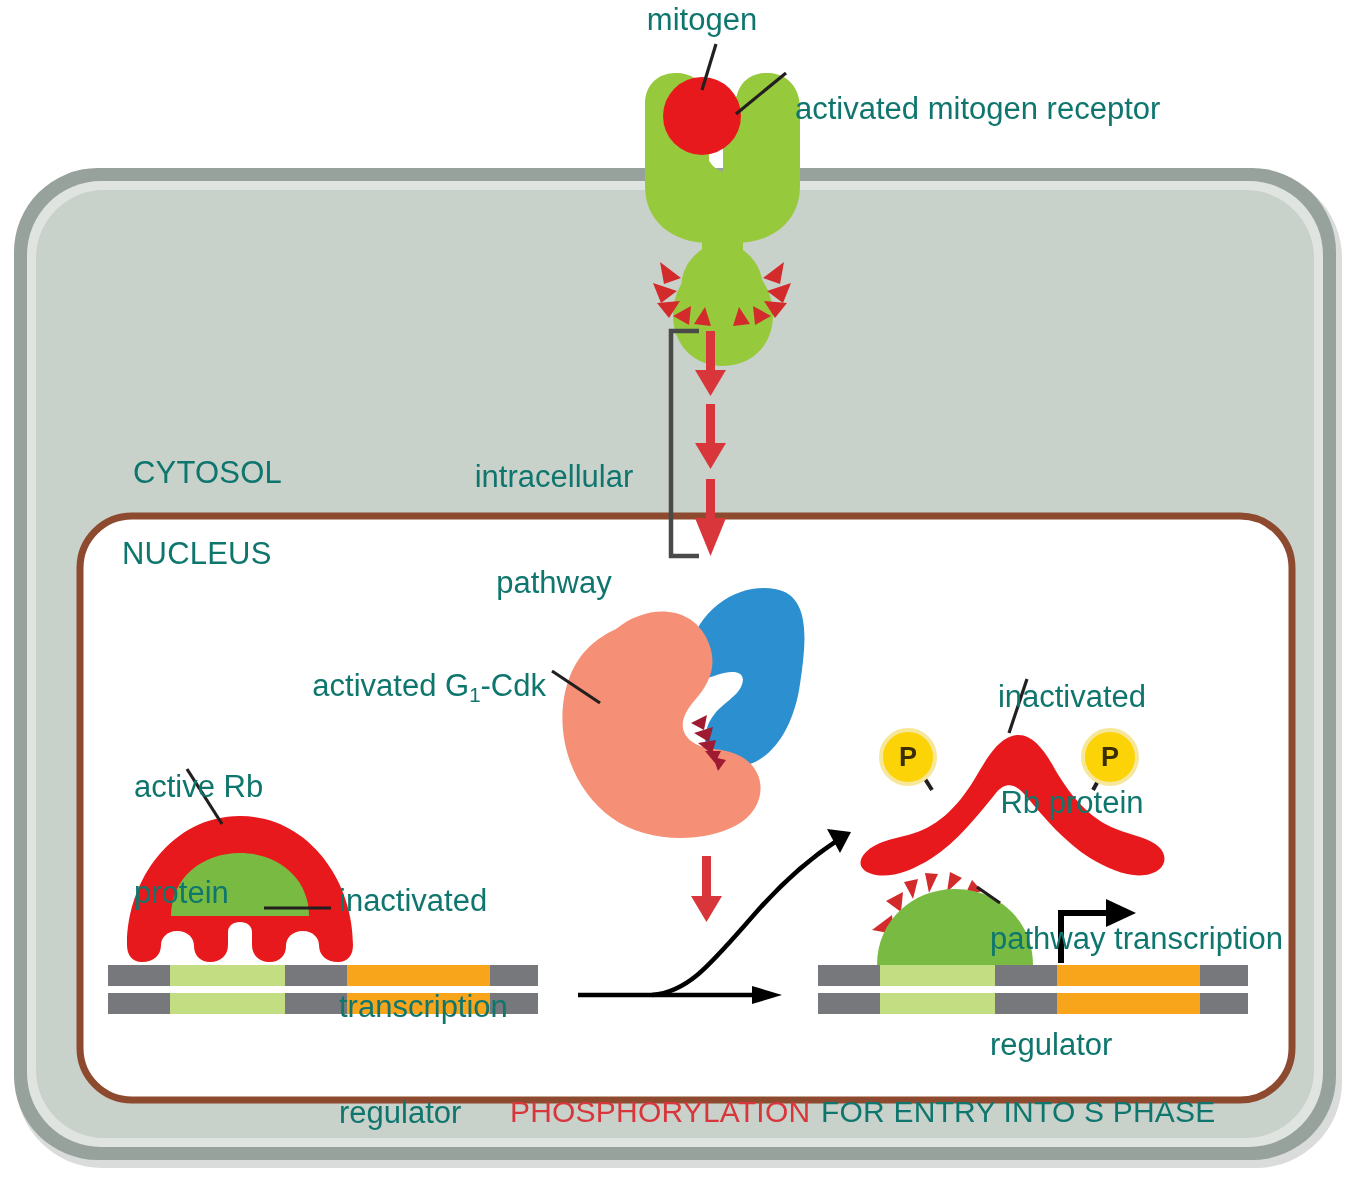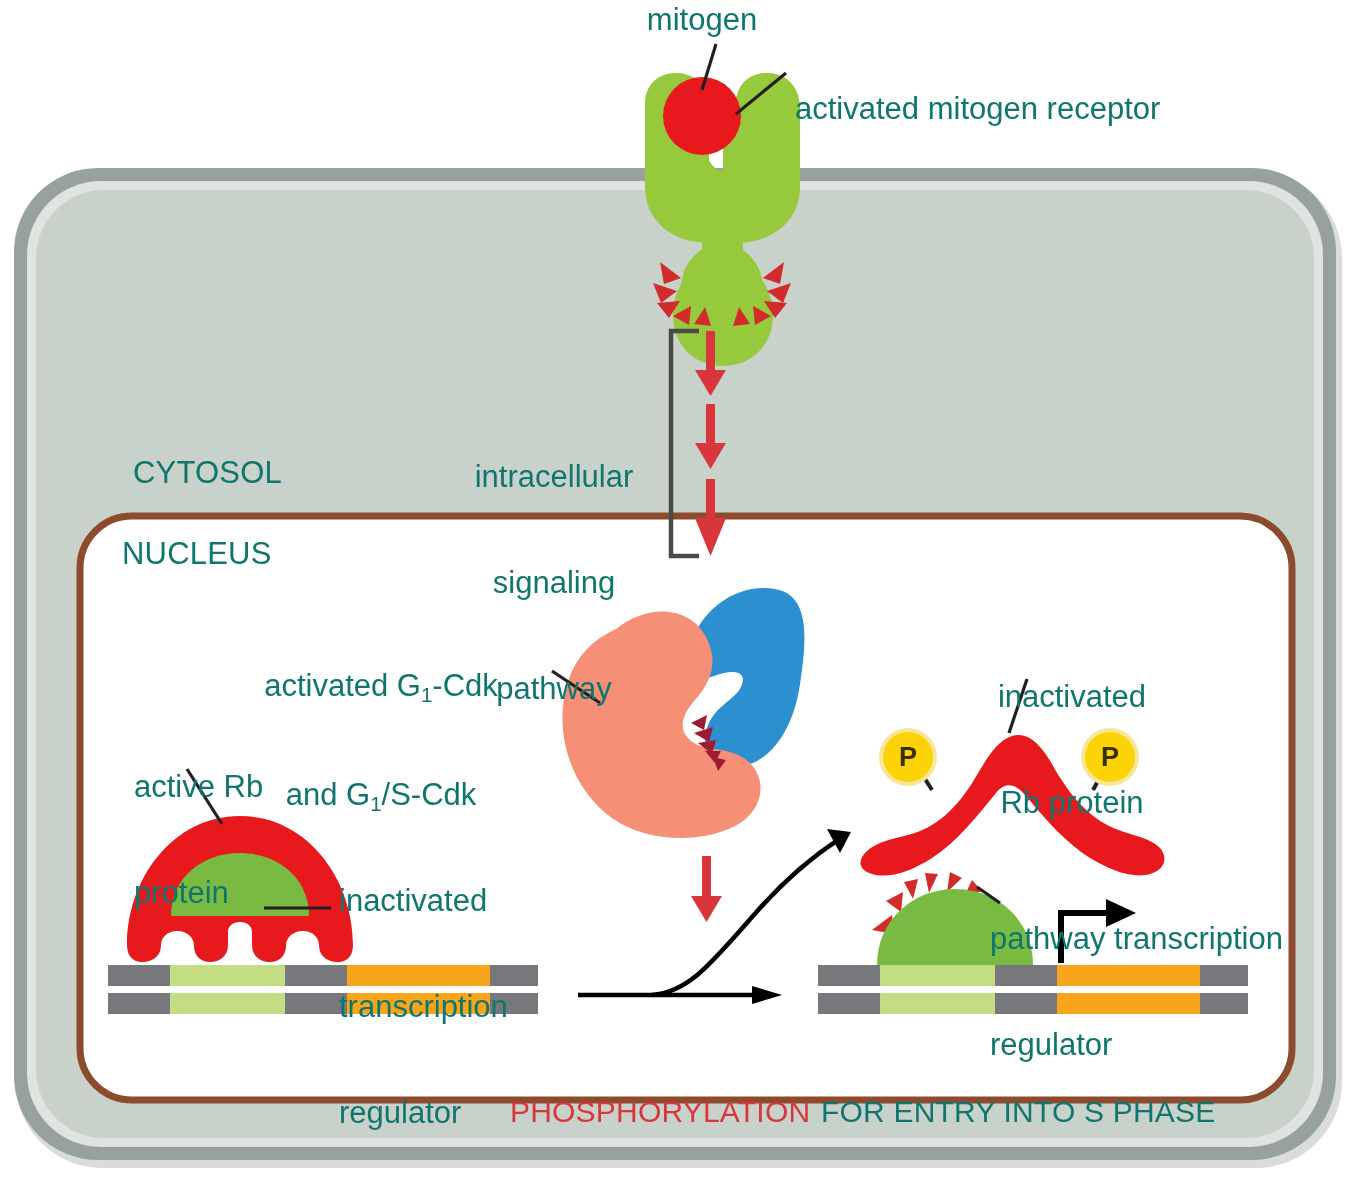--- a/index.html
+++ b/index.html
@@ -7,21 +7,21 @@
     width:1357px;height:1200px;position:relative;overflow:hidden;
     font-family:"Liberation Sans","DejaVu Sans",sans-serif;
     color:#231f20;
   }
   #stage{position:absolute;left:0;top:0;width:1357px;height:1200px;}
   svg.layer{position:absolute;left:0;top:0;width:1357px;height:1200px;overflow:visible;}
   .lbl{position:absolute;line-height:1.14;white-space:pre;}
   .lbl-black{color:#0f766e;}
   .lbl-red{color:#d9363b;}
   .center{text-align:center;}
-  .right{text-align:center;}
+  .right{text-align:right;}
   .t-regular{font-size:31px;font-weight:400;}
   .t-caps{font-size:30px;font-weight:400;letter-spacing:.2px;}
   .t-caps-big{font-size:31px;font-weight:400;letter-spacing:.2px;}
   .sub{font-size:0.66em;vertical-align:-0.30em;}
   .pchar{
     position:absolute;display:flex;align-items:center;justify-content:center;
     font-size:27px;font-weight:700;color:#3b2d04;
   }
 </style>
 </head>
@@ -283,31 +283,29 @@
     </g>
 
   </svg>
 
   <div class="lbl t-regular lbl-black center" style="left:612px;top:2px;width:180px;">mitogen</div>
 
   <div class="lbl t-regular lbl-black" style="left:795px;top:55px;margin-top:36px;">activated mitogen receptor</div>
 
   <div class="lbl t-regular lbl-black center" style="left:448px;top:388px;width:212px;">
     <div>intracellular</div>
-    <div>signaling</div>
     <div>pathway</div>
   </div>
 
   <div class="lbl t-caps-big lbl-black" style="left:133px;top:455px;">CYTOSOL</div>
 
   <div class="lbl t-caps-big lbl-black" style="left:122px;top:536px;">NUCLEUS</div>
 
   <div class="lbl t-regular lbl-black right" style="left:216px;top:597px;width:330px;">
     <div><span>activated G</span><span class="sub">1</span><span>-Cdk</span></div>
-    <div><span>and G</span><span class="sub">1</span><span>/S-Cdk</span></div>
   </div>
 
   <div class="lbl t-regular lbl-black" style="left:134px;top:698px;">
     <div>active Rb</div>
     <div>protein</div>
   </div>
 
   <div class="lbl t-regular lbl-black" style="left:339px;top:812px;">
     <div>inactivated</div>
     <div>transcription</div>

